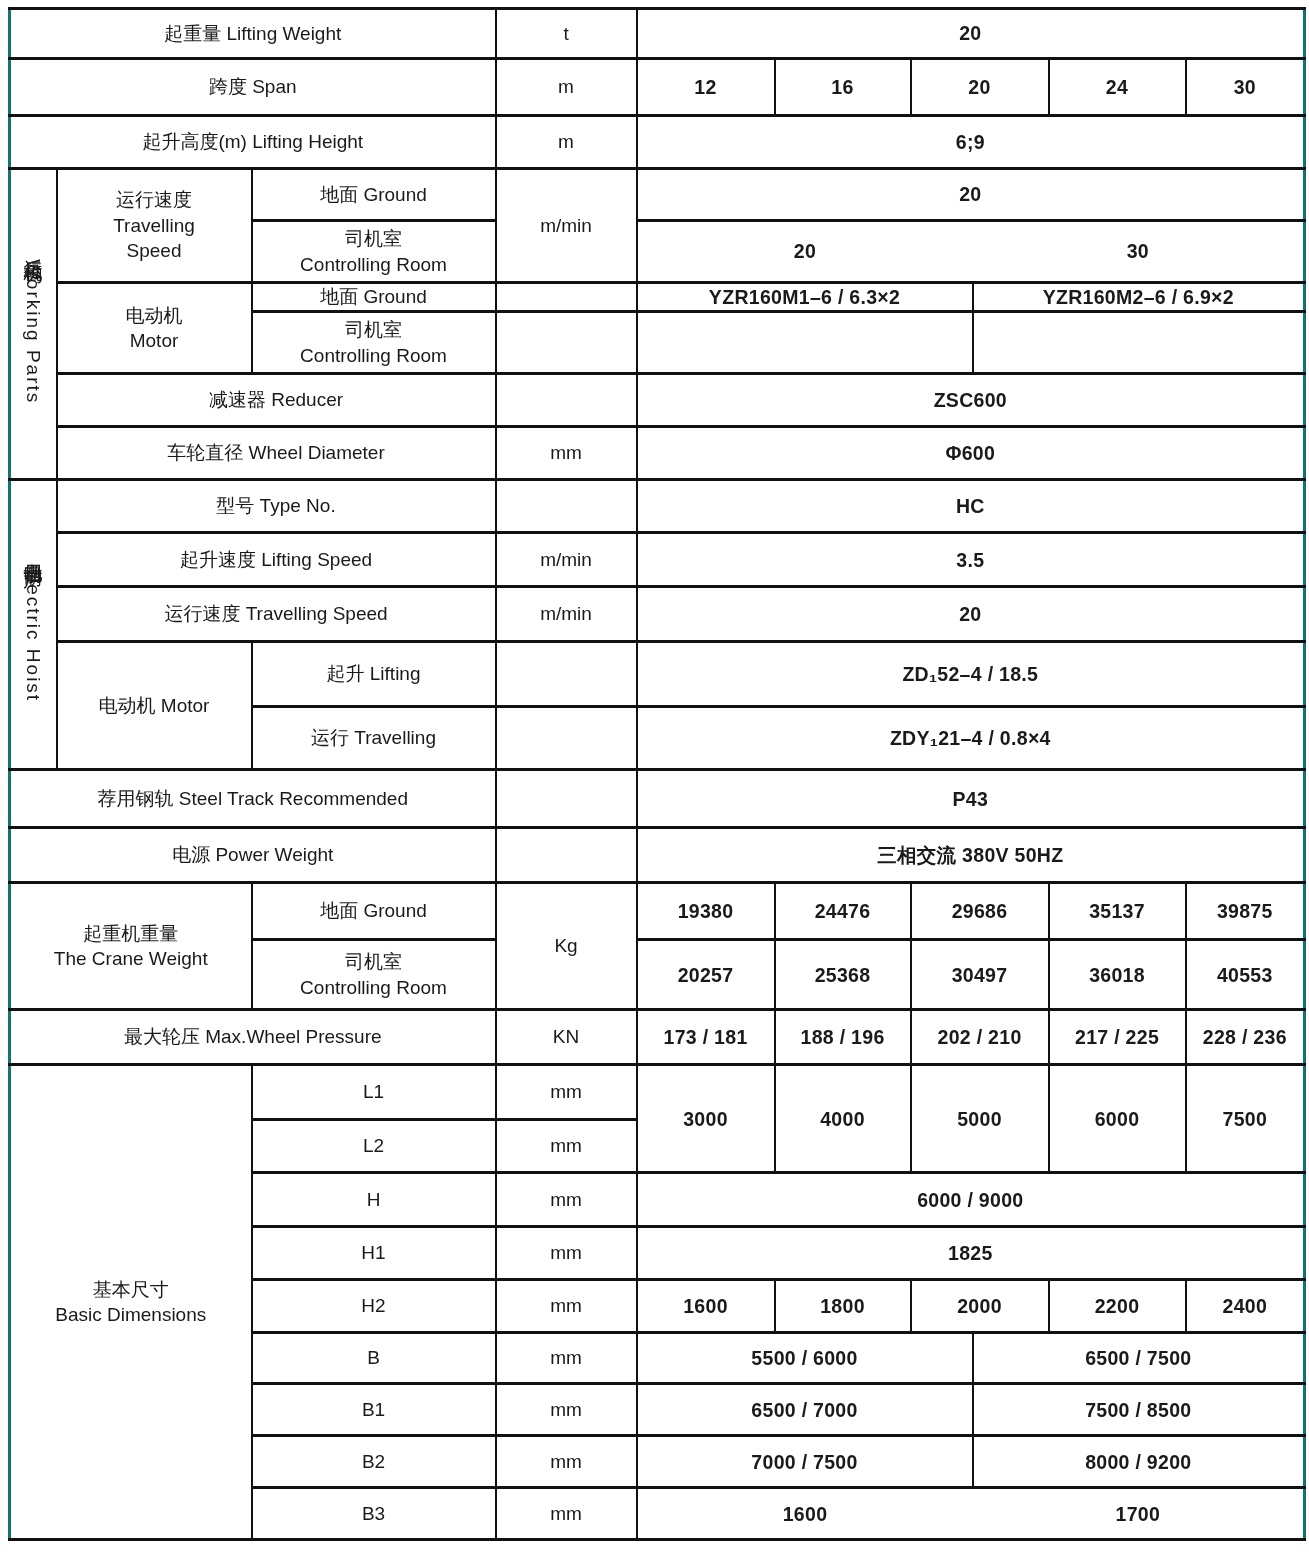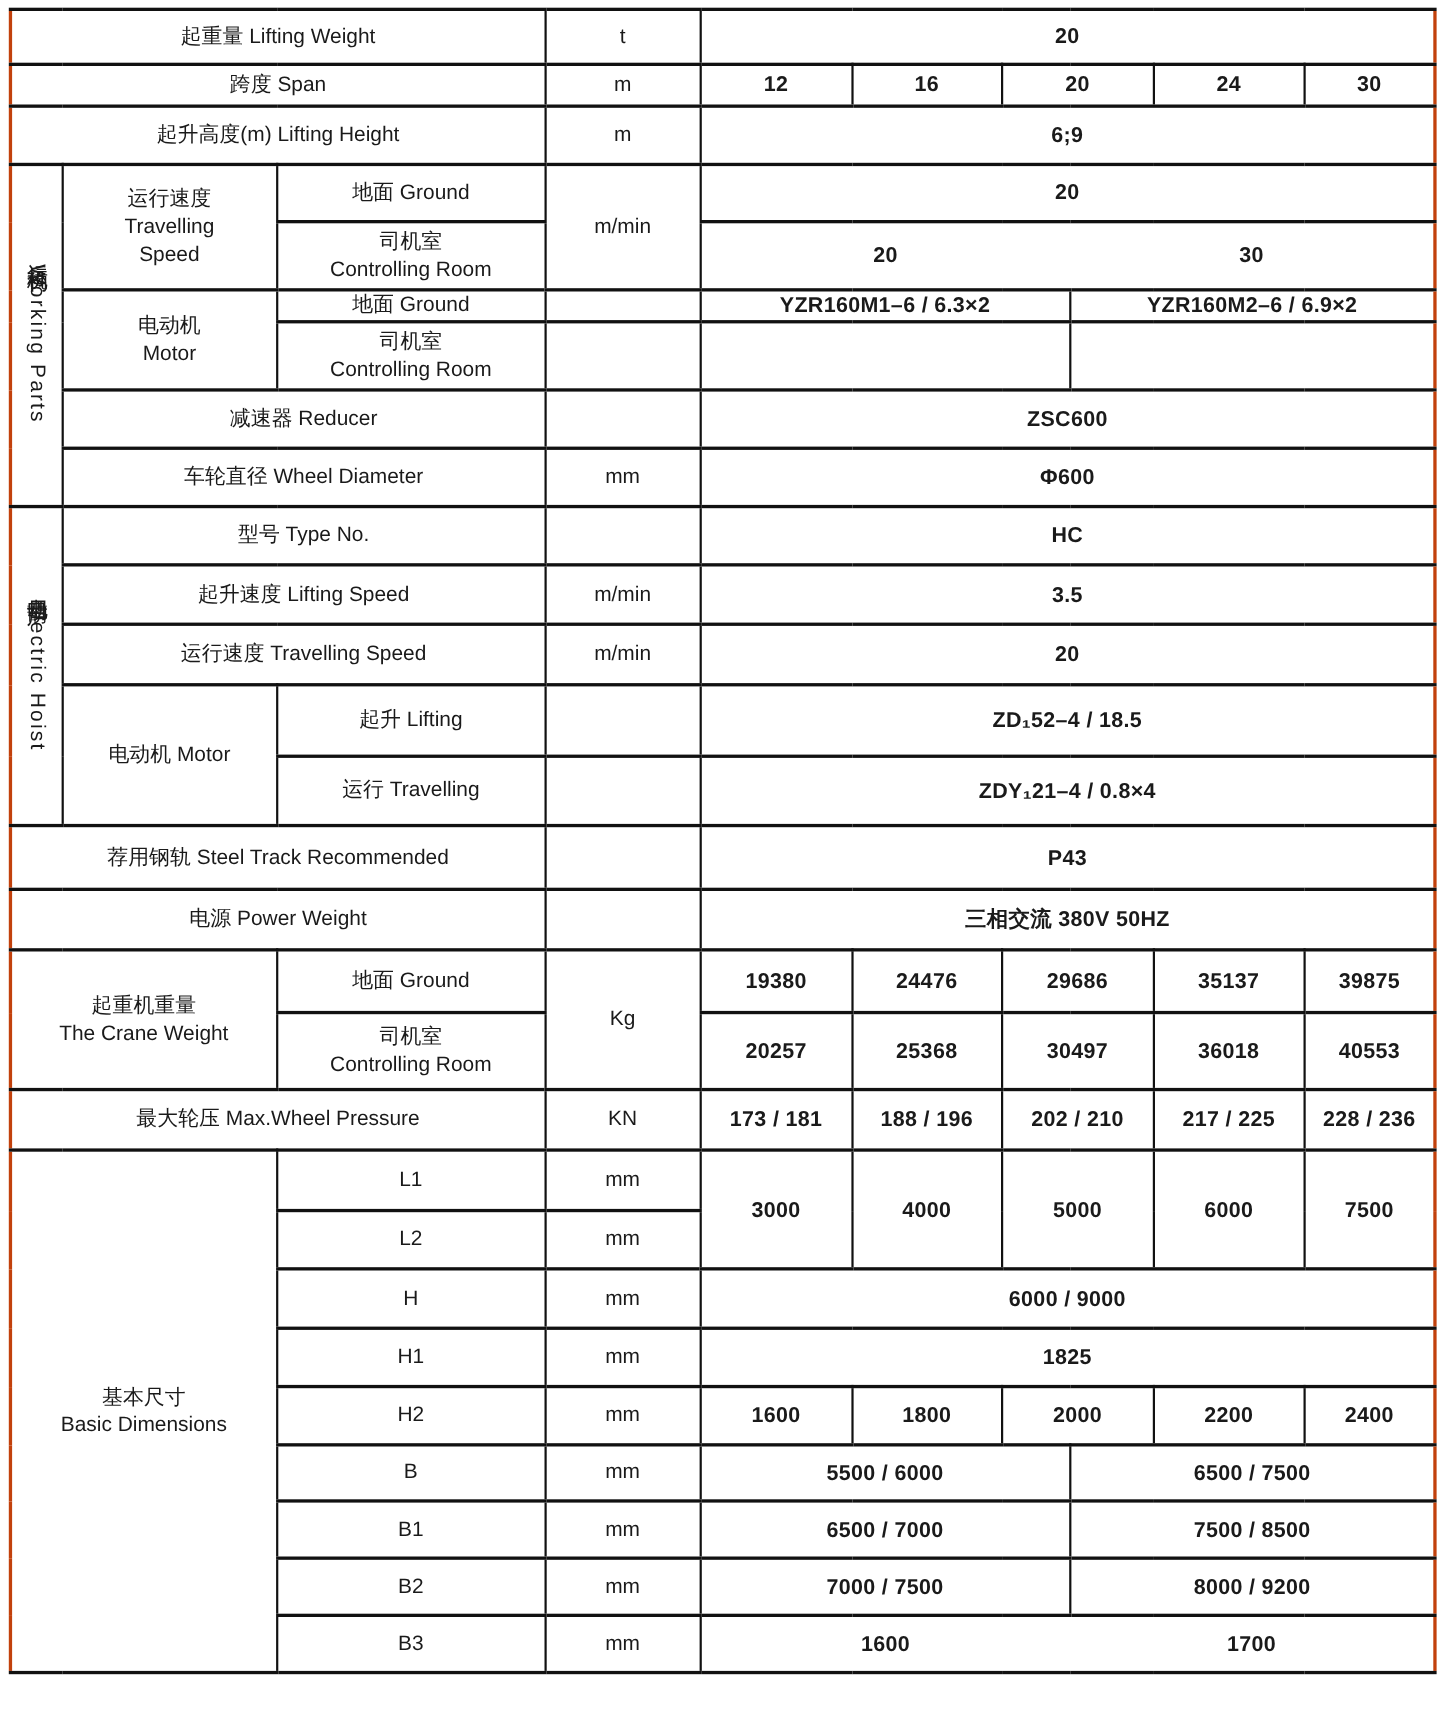--- a/index.html
+++ b/index.html
@@ -1,18 +1,18 @@
 <!DOCTYPE html>
 <html><head>
 <meta charset="utf-8">
 <style>
   html,body{margin:0;padding:0;background:#ffffff;}
   body{width:1309px;height:1562px;font-family:"Liberation Sans","DejaVu Sans",sans-serif;color:#1a1a1a;}
   table.spec{border-collapse:collapse;table-layout:fixed;margin:7px auto 0 8px;width:1295px;
-             border:3px solid #c2410c;}
+             border:3px solid #0f766e;}
   td{border-left:2px solid #111;border-right:2px solid #111;
      border-top:3px solid #111;border-bottom:3px solid #111;
      text-align:center;vertical-align:middle;padding:0 4px;
      font-size:19px;line-height:1.35;overflow:hidden;}
   td.pre{white-space:pre-line;}
   td.vert{writing-mode:vertical-rl;text-orientation:mixed;letter-spacing:2px;padding:6px 0;font-size:19px;}
   td.nr{border-right:0 !important;}
   td.nl{border-left:0 !important;}
   td.val{font-size:19.5px;letter-spacing:0.3px;font-weight:bold;}
 </style>
@@ -33,21 +33,21 @@
       <col style="width:119px">
   </colgroup>
 
   <tbody>
       <tr style="height:50px">
     <td colspan="3">起重量  Lifting Weight</td>
     <td>t</td>
     <td colspan="6" class="val">20</td>
   </tr>
 
-  <tr style="height:38px">
+  <tr style="height:57px">
     <td colspan="3">跨度   Span</td>
     <td>m</td>
     <td class="val">12</td>
     <td class="val">16</td>
     <td colspan="2" class="val">20</td>
     <td class="val">24</td>
     <td class="val">30</td>
   </tr>
 
   <tr style="height:53px">

